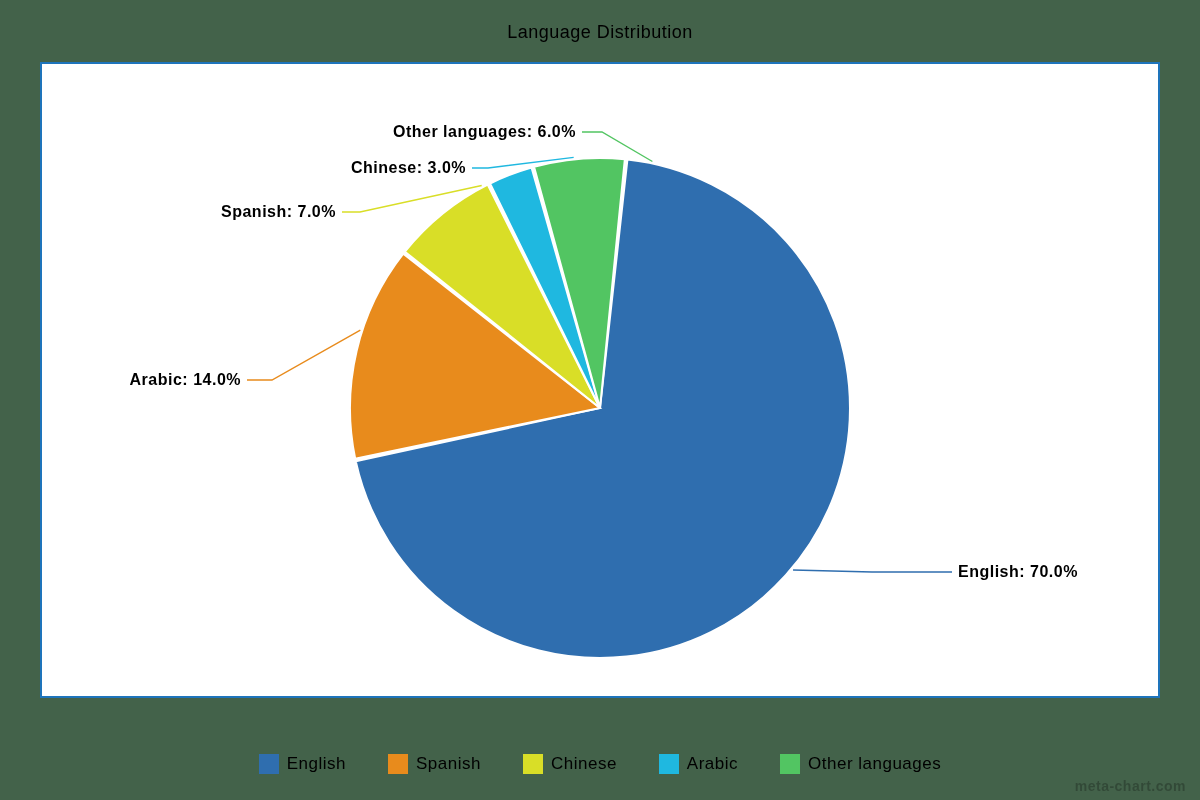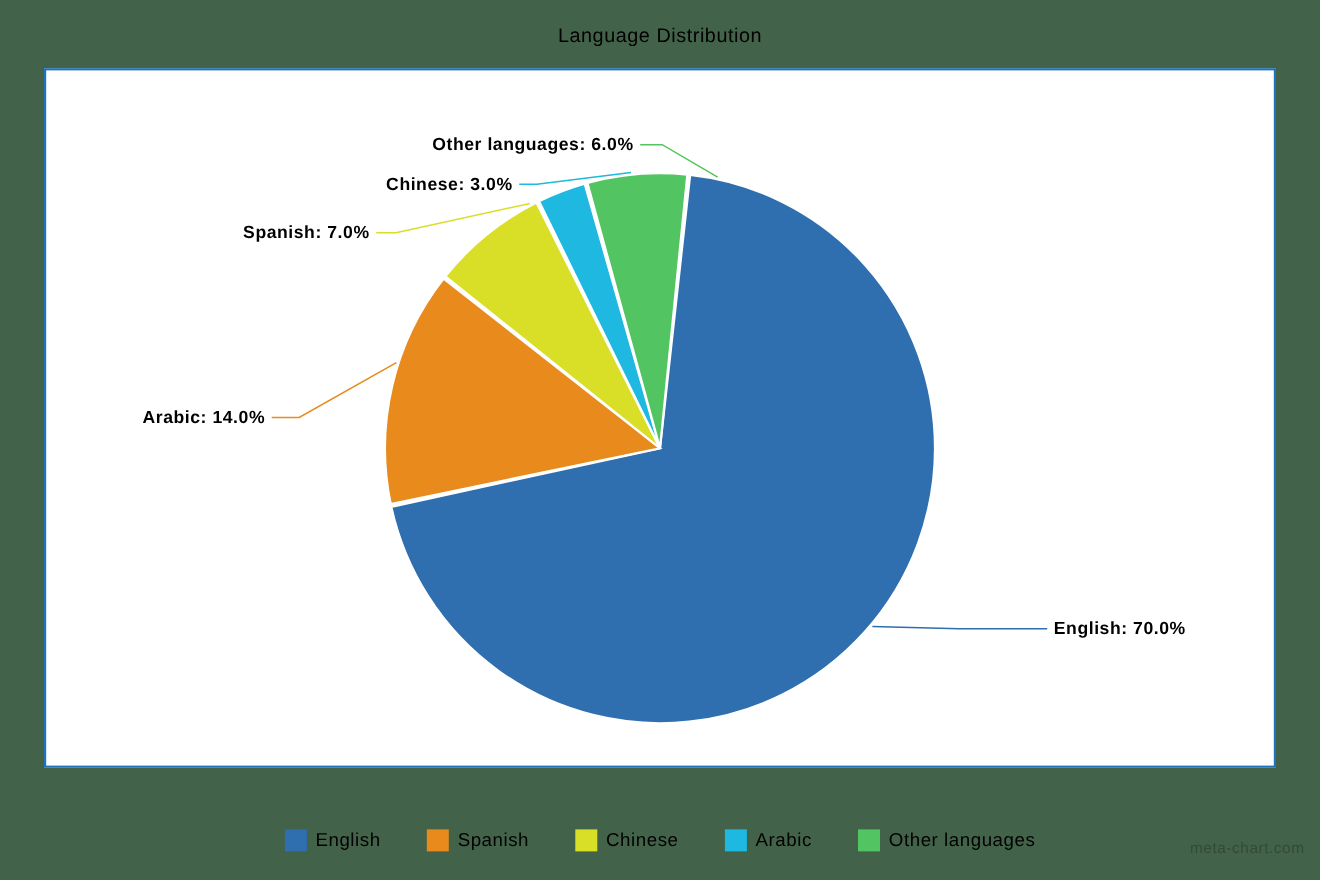--- a/index.html
+++ b/index.html
@@ -56,25 +56,26 @@
     font-size: 17px;
     color: #000;
     letter-spacing: 0.5px;
   }
   .legend-swatch {
     width: 20px;
     height: 20px;
   }
   .watermark {
     position: absolute;
-    bottom: 22px;
+    bottom: 6px;
     right: 14px;
     font-size: 14px;
     color: rgba(0,0,0,0.25);
     letter-spacing: 0.5px;
+    font-weight: bold;
   }
   .slice-label {
     font-size: 16px;
     font-weight: bold;
     fill: #000;
     letter-spacing: 0.5px;
   }
   .leader {
     stroke: currentColor;
     stroke-width: 1.4;

